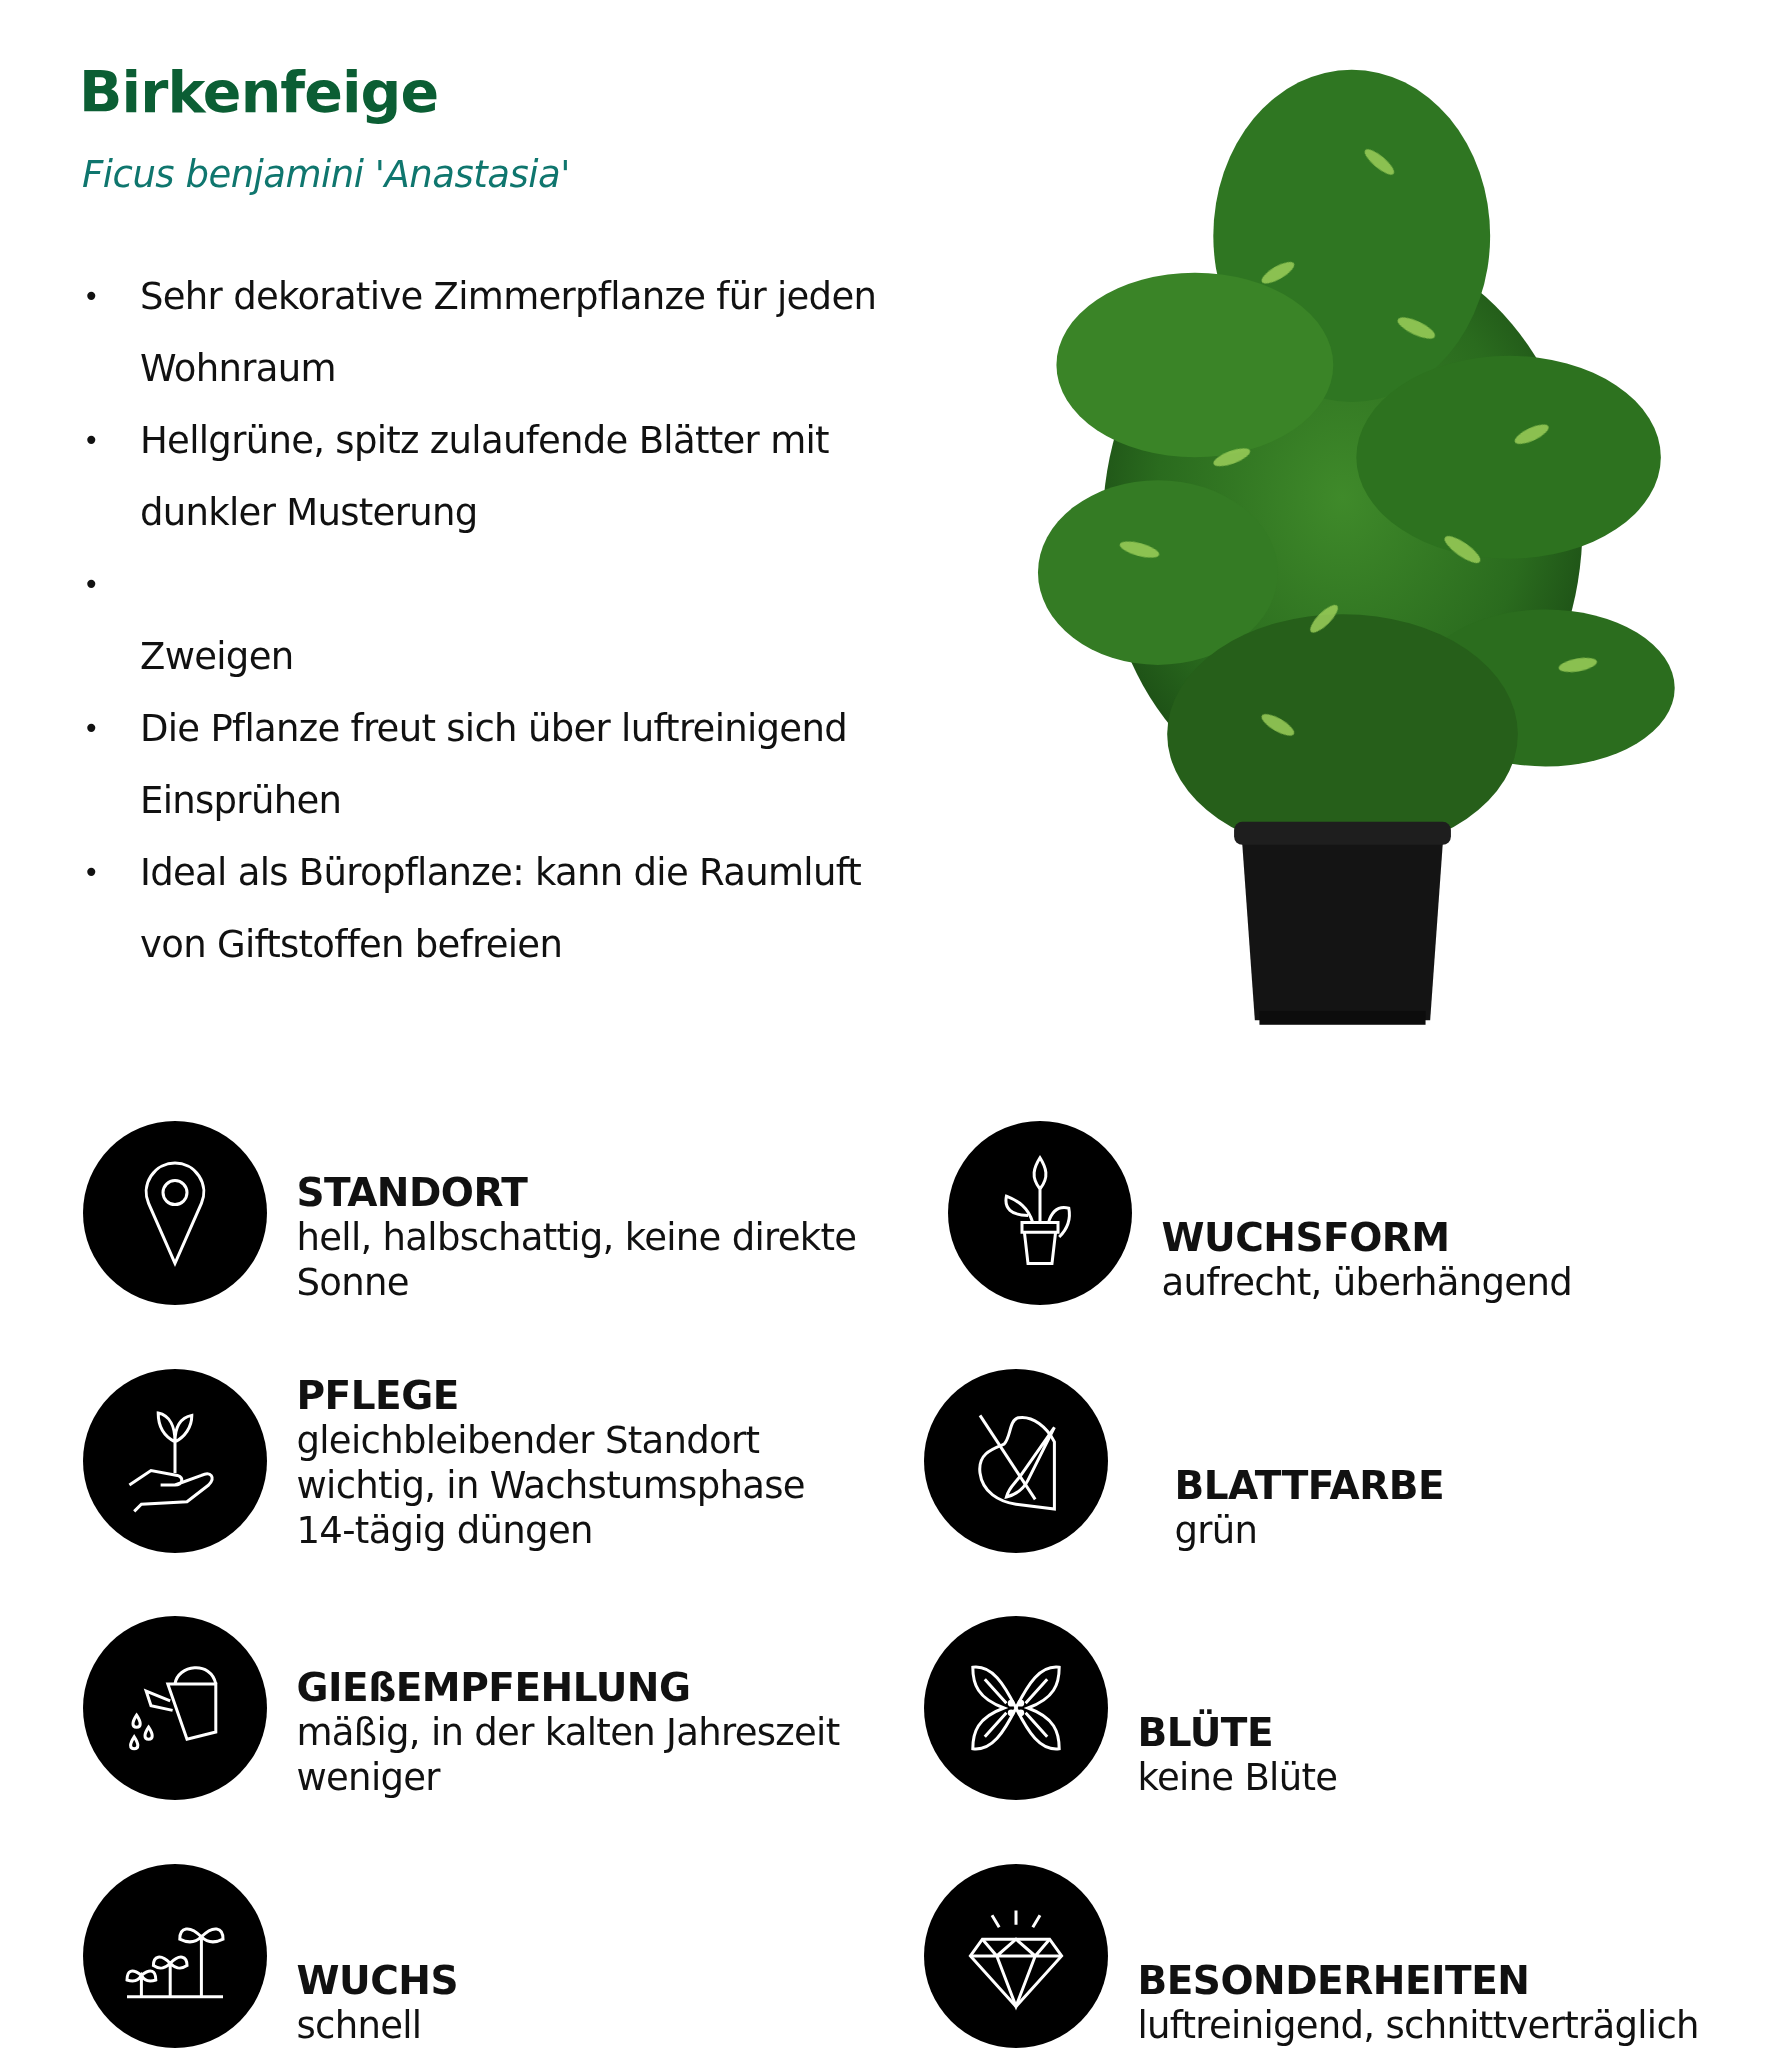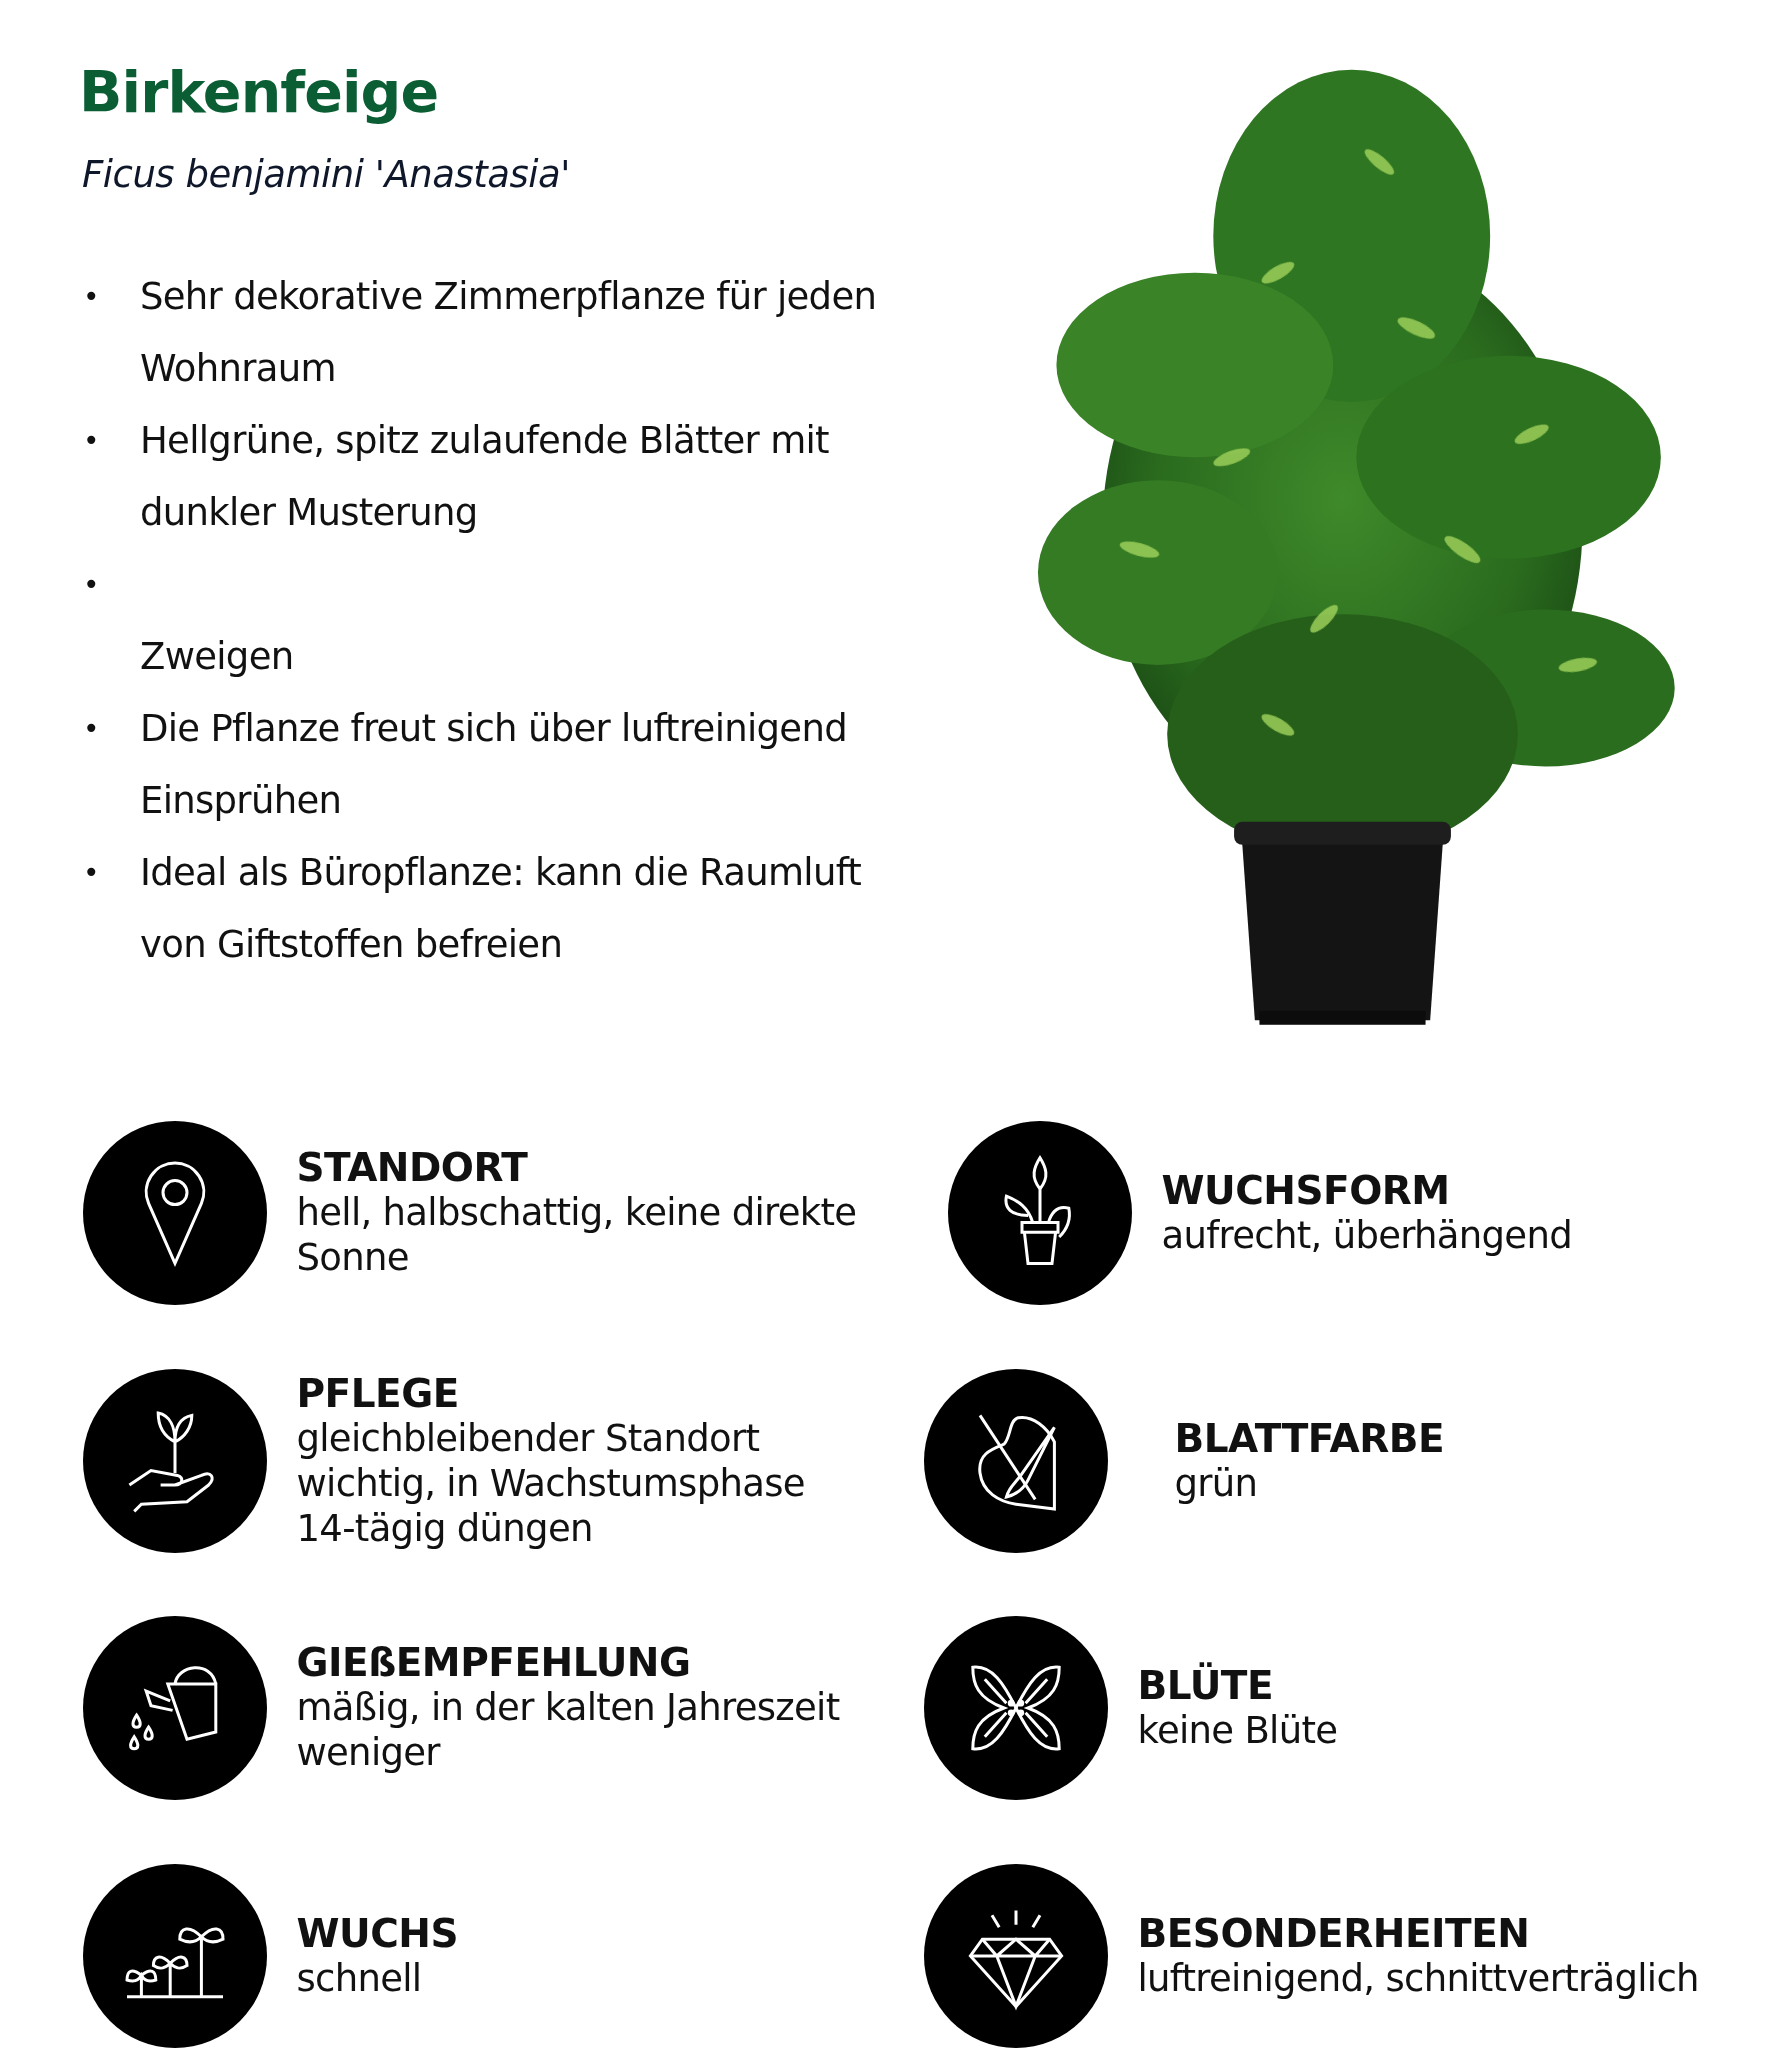--- a/index.html
+++ b/index.html
@@ -1,27 +1,27 @@
 <!DOCTYPE html>
 <html style="font-size:7.4px"><head>
 <meta charset="utf-8">
 <style>
   html, body { margin:0; padding:0; background:#ffffff; }
   body { width:1771px; height:2066px; position:relative; overflow:hidden;
          font-family:"DejaVu Sans", "Liberation Sans", sans-serif; color:#111; }
   .title { position:absolute; left:79px; top:61px; font-size:57px; font-weight:bold;
            color:#0b5e34; letter-spacing:-0.9px; margin:0; line-height:1.1; }
   .subtitle { position:absolute; left:82px; top:153px; font-size:37px; font-style:italic;
-              color:#0f172a; line-height:1.2; letter-spacing:-0.5px; }
+              color:#0f766e; line-height:1.2; letter-spacing:-0.5px; }
   .bullets { position:absolute; left:83px; top:261px; width:812px; margin:0; padding:0; list-style:none; }
   .bullets li { position:relative; padding-left:57px; font-size:37px; line-height:72px;
                 letter-spacing:-0.7px; color:#111; }
   .bullets li .dot { position:absolute; left:0; top:0; font-size:28px; }
   .plant { position:absolute; left:1001px; top:42px; width:683px; height:992px; }
-  .feature { position:absolute; display:flex; align-items:center; }
+  .feature { position:absolute; display:flex; align-items:flex-end; }
   .circle { width:184px; height:184px; border-radius:50%; background:#000; flex:none;
             display:flex; align-items:center; justify-content:center; }
   .circle svg { width:120px; height:120px; }
   .ftext { margin-left:29.5px; }
   .fhead { font-size:39px; font-weight:bold; line-height:44px; letter-spacing:-0.5px; color:#111; }
   .fbody { font-size:37px; line-height:45px; letter-spacing:-0.7px; color:#111; white-space:pre-line; }
 </style>
 </head>
 <body>
 

